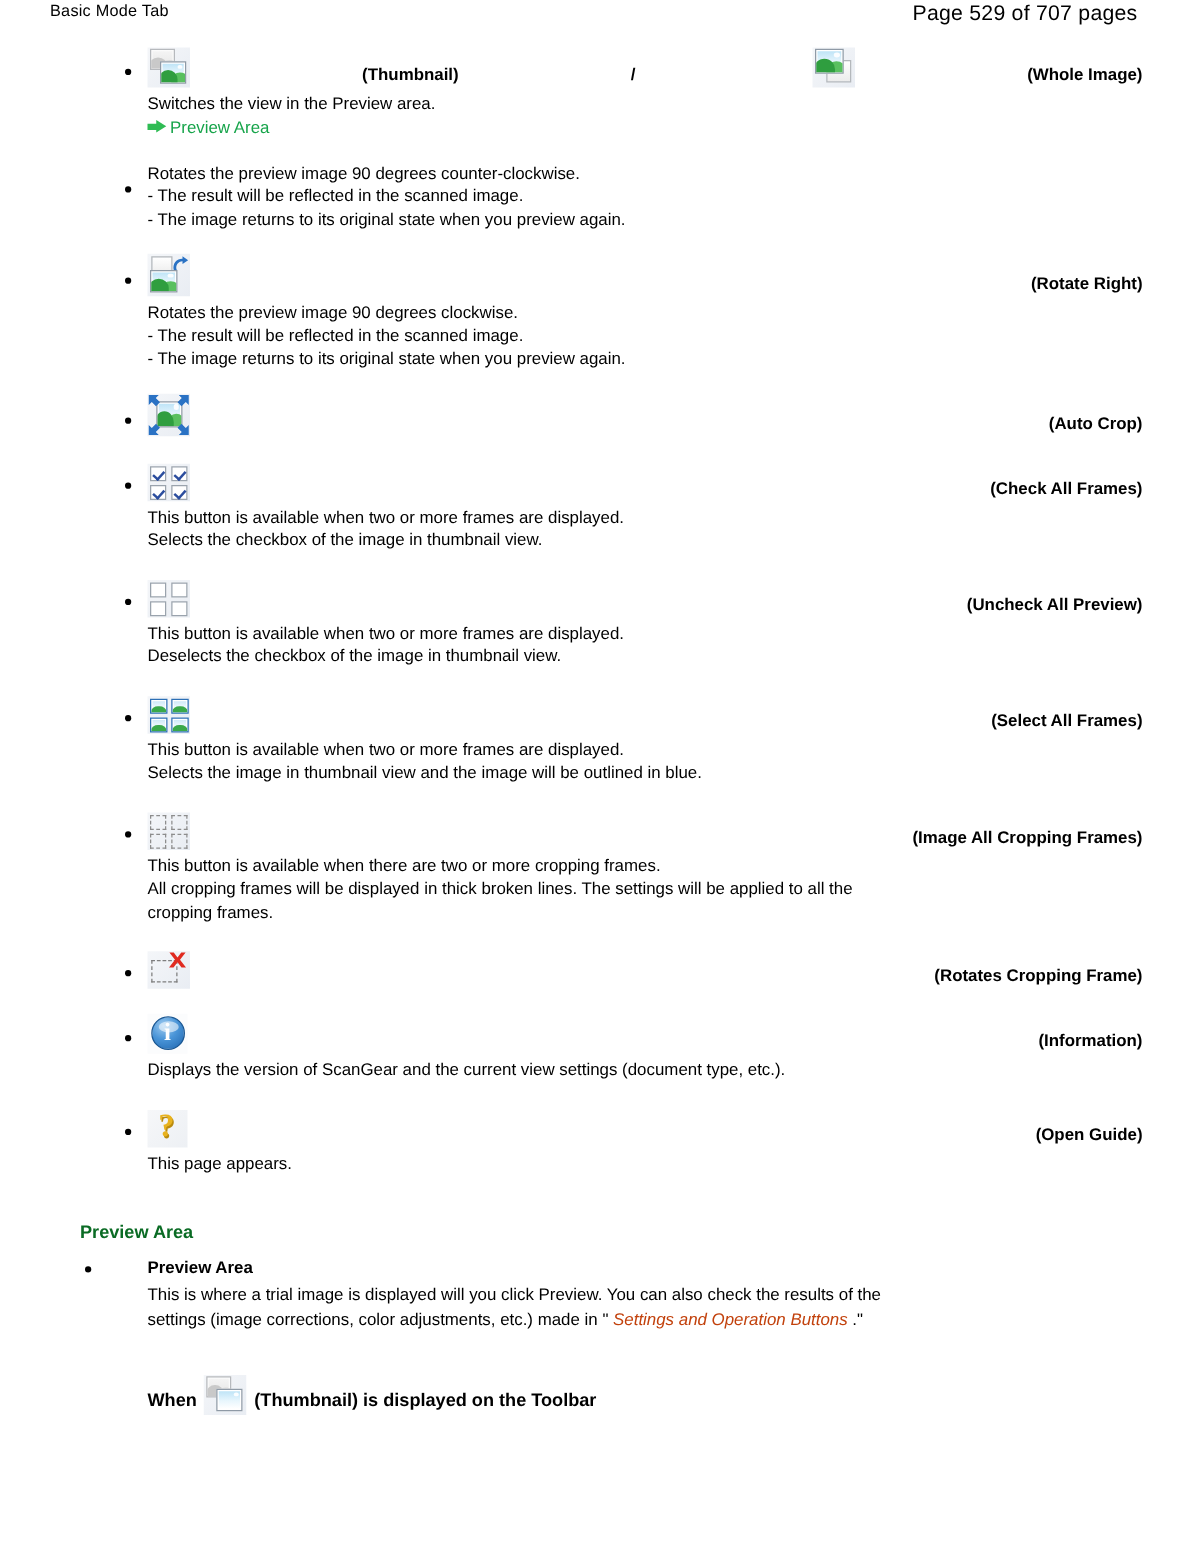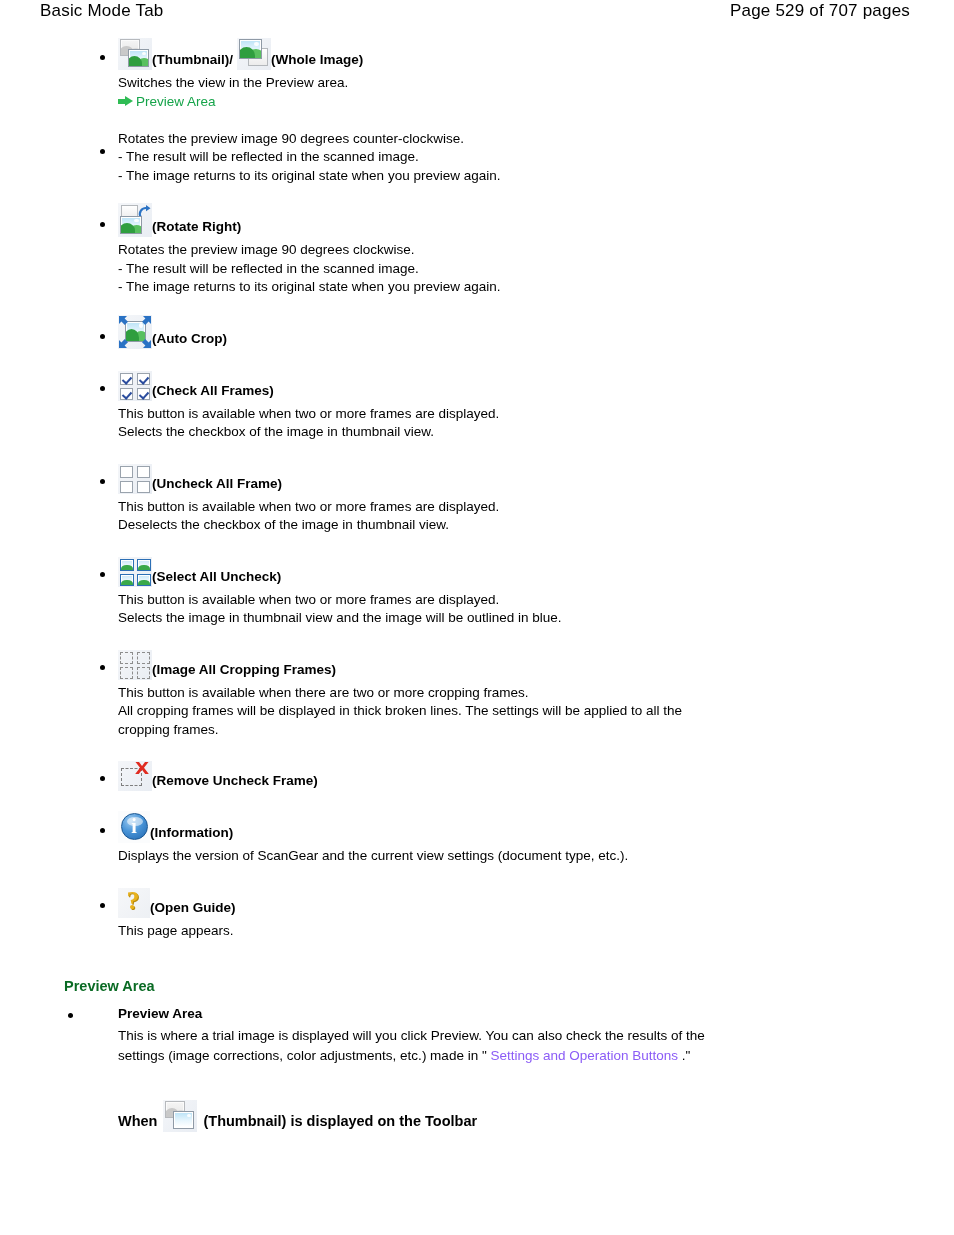--- a/index.html
+++ b/index.html
@@ -21,21 +21,21 @@
   .page-header {
     position: relative;
     height: 34px;
     padding: 4px 44px 0 40px;
     box-sizing: border-box;
   }
   .page-header .hdr-left {
     position: absolute;
     left: 40px;
     top: 1px;
-    font-size: 17px;
+    font-size: 13px;
     color: #000;
     letter-spacing: .2px;
   }
   .page-header .hdr-right {
     position: absolute;
     right: 44px;
     top: 1px;
     font-size: 17px;
     color: #000;
     letter-spacing: .2px;
@@ -66,20 +66,21 @@
     height: 5px;
     border-radius: 50%;
     background: #000;
   }
 
   .item-head {
     display: flex;
     align-items: flex-end;
     min-height: 34px;
     margin-top: 2px;
+    justify-content: space-between;
   }
   .item-head .lbl {
     font-size: 13.5px;
     font-weight: bold;
     line-height: 14px;
     padding-bottom: 3px;
     white-space: nowrap;
   }
   .item-head .sep {
     font-size: 13.5px;
@@ -146,22 +147,23 @@
     font-weight: bold;
     line-height: 16px;
   }
   .sub-desc {
     font-size: 13.5px;
     line-height: 20px;
     margin-top: 4px;
     max-width: 615px;
   }
   .inline-green {
-    color: #8b5cf6;
+    color: #c2410c;
     text-decoration: none;
+    font-style: italic;
   }
 
   .when-row {
     display: flex;
     align-items: flex-end;
     margin: 34px 0 0 78px;
   }
   .when-row .when-txt {
     font-size: 14.5px;
     font-weight: bold;
@@ -502,21 +504,21 @@
     </li>
 
     <li>
       <div class="item-head">
         <span class="ico ico-grid">
           <span class="cb"></span>
             <span class="cb"></span>
           <span class="cb"></span>
             <span class="cb"></span>
         </span>
-        <span class="lbl">(Uncheck All Frame)</span>
+        <span class="lbl">(Uncheck All Preview)</span>
       </div>
       <div class="desc" style="white-space:pre-line">This button is available when two or more frames are displayed.
 Deselects the checkbox of the image in thumbnail view.</div>
       <div class="spacer"></div>
     </li>
 
     <li>
       <div class="item-head">
         <span class="ico ico-grid">
           <span class="minitile">
@@ -529,21 +531,21 @@
             </span>
           <span class="minitile">
               <i></i>
               <b></b>
             </span>
             <span class="minitile">
               <i></i>
               <b></b>
             </span>
         </span>
-        <span class="lbl">(Select All Uncheck)</span>
+        <span class="lbl">(Select All Frames)</span>
       </div>
       <div class="desc" style="white-space:pre-line">This button is available when two or more frames are displayed.
 Selects the image in thumbnail view and the image will be outlined in blue.</div>
       <div class="spacer"></div>
     </li>
 
     <li>
       <div class="item-head">
         <span class="ico ico-grid">
           <span class="dashbox"></span>
@@ -559,21 +561,21 @@
     </li>
 
     <li>
       <div class="item-head">
         <span class="ico ico-remove">
           <span class="dashframe"></span>
           <svg width="18" height="18" viewBox="0 0 18 18">
             <path d="M2.5 1 L6 1 L9 5 L12 1 L15.5 1 L11 6.8 L15.8 13 L12.2 13 L9 8.8 L5.8 13 L2.2 13 L7 6.8 Z" fill="#e02b20"></path>
           </svg>
         </span>
-        <span class="lbl">(Remove Uncheck Frame)</span>
+        <span class="lbl">(Rotates Cropping Frame)</span>
       </div>
       <div class="spacer"></div>
     </li>
 
     <li>
       <div class="item-head">
         <span class="ico ico-info">
           <span class="ball"></span>
           <span class="i">i</span>
         </span>

